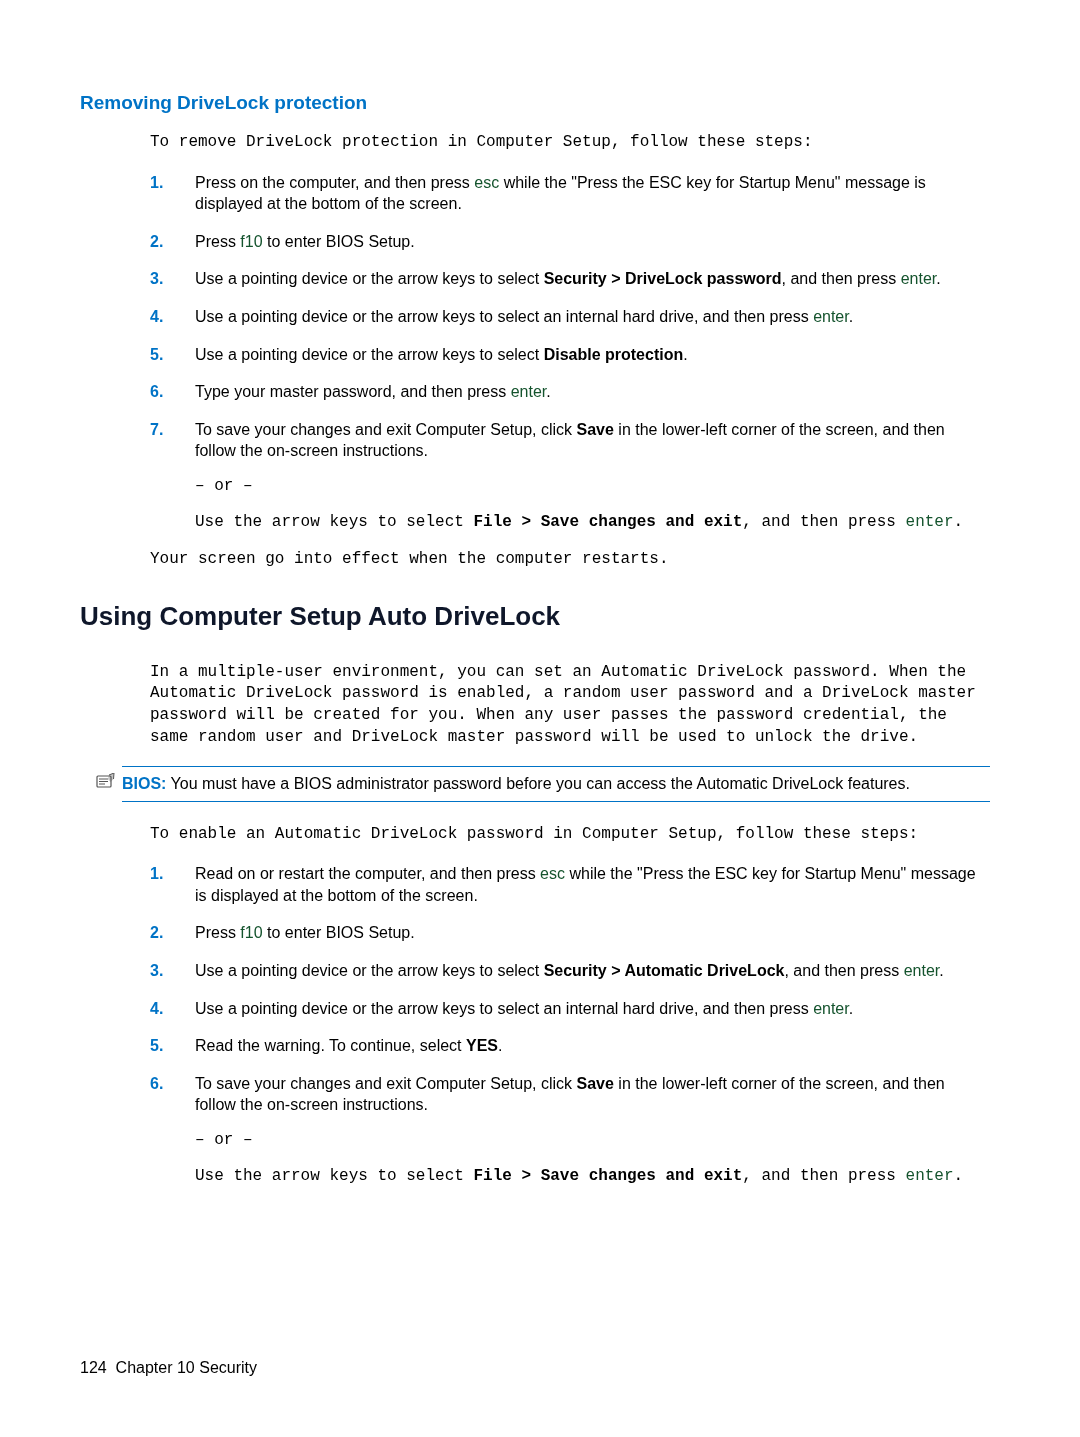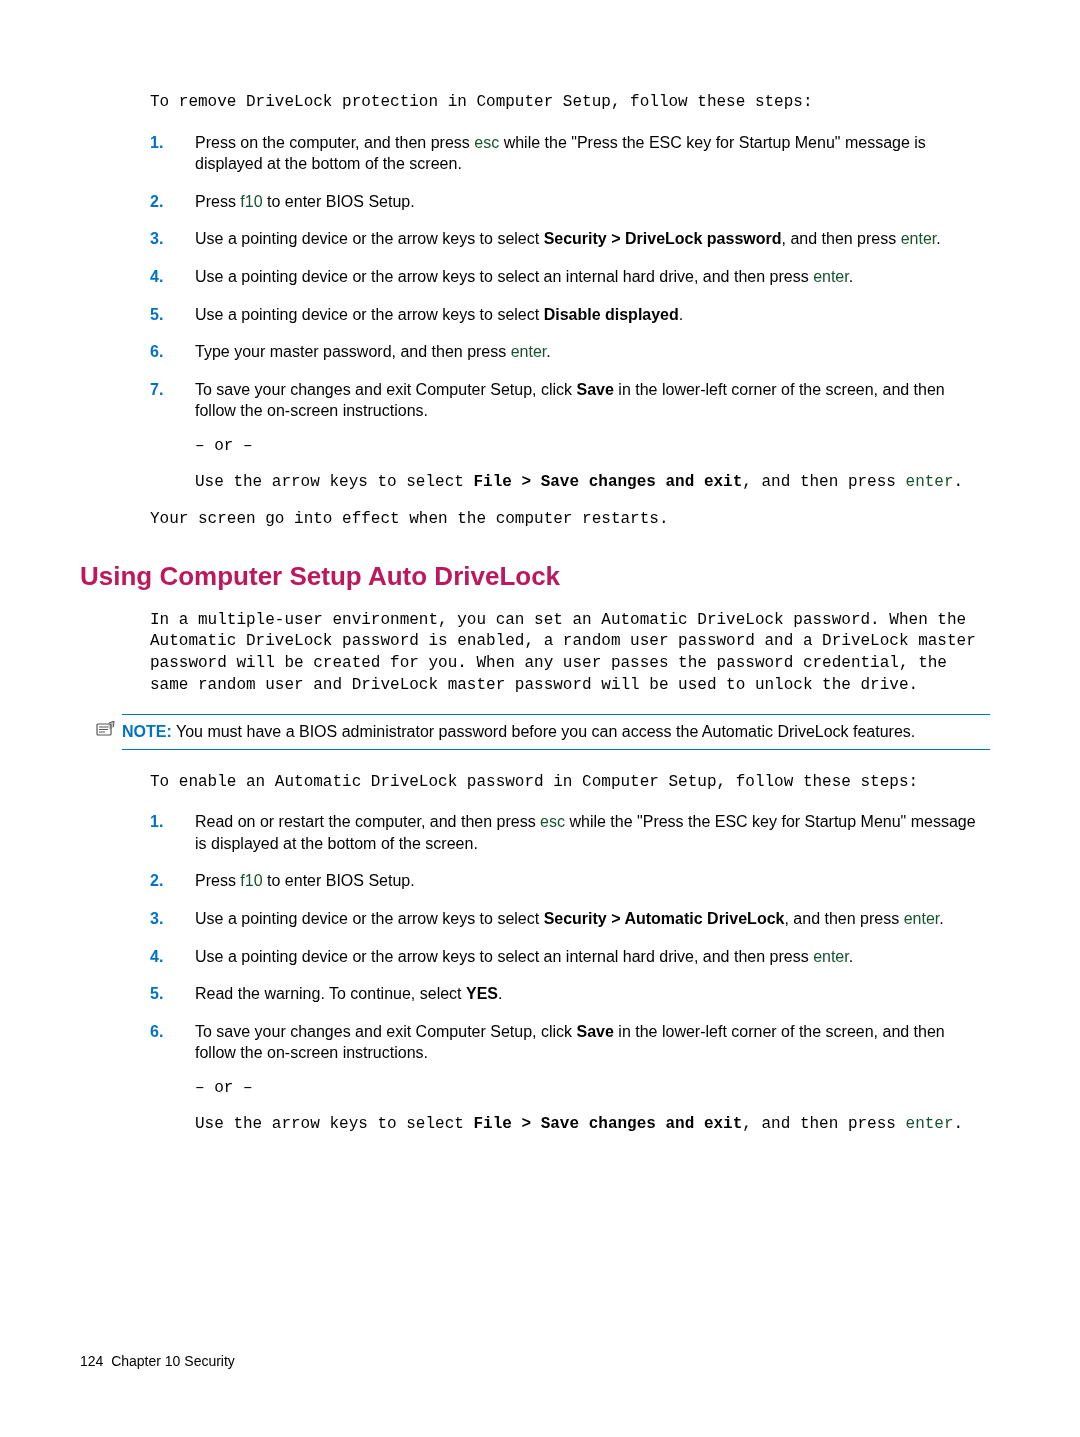--- a/index.html
+++ b/index.html
@@ -10,25 +10,25 @@
     padding: 92px 80px 60px 80px;
     position: relative;
   }
   .h3 {
     color: #0073c6;
     font-size: 19px;
     font-weight: bold;
     margin-bottom: 18px;
   }
   .h2 {
-    color: #be185d;
+    color: #0f172a;
     font-size: 26px;
     font-weight: bold;
     margin-top: 30px;
-    margin-bottom: 18px;
+    margin-bottom: 30px;
   }
   .body-indent {
     margin-left: 70px;
     margin-right: 10px;
   }
   .body-indent > p { font-size: 16px; line-height: 1.35; margin-bottom: 18px; font-family: Liberation Mono, monospace; }
   ol.steps { list-style: none; counter-reset: step; margin-left: 0; }
   ol.steps > li {
     position: relative;
     padding-left: 45px;
@@ -66,47 +66,48 @@
     position: absolute;
     left: -26px;
     top: 6px;
     width: 20px;
     height: 18px;
   }
   .note-icon svg { display: block; }
   .note-label { color: #0073c6; font-weight: bold; }
   .footer {
     position: absolute;
-    bottom: 68px;
+    bottom: 60px;
     left: 80px;
-    font-size: 14px;
+    font-size: 16px;
   }
 </style>
 </head>
 <body>
 
 <div class="page">
 
+  <div class="h3">Removing DriveLock protection</div>
   <div class="body-indent">
     <p>To remove DriveLock protection in Computer Setup, follow these steps:</p>
     <ol class="steps">
       <li>
         <span>Press on the computer, and then press </span><span class="key">esc</span><span> while the "Press the ESC key for Startup Menu" message is displayed at the bottom of the screen.</span>
       </li>
       <li>
         <span>Press </span><span class="key">f10</span><span> to enter BIOS Setup.</span>
       </li>
       <li>
         <span>Use a pointing device or the arrow keys to select </span><span class="bold">Security &gt; DriveLock password</span><span>, and then press </span><span class="key">enter</span><span>.</span>
       </li>
       <li>
         <span>Use a pointing device or the arrow keys to select an internal hard drive, and then press </span><span class="key">enter</span><span>.</span>
       </li>
       <li>
-        <span>Use a pointing device or the arrow keys to select </span><span class="bold">Disable displayed</span><span>.</span>
+        <span>Use a pointing device or the arrow keys to select </span><span class="bold">Disable protection</span><span>.</span>
       </li>
       <li>
         <span>Type your master password, and then press </span><span class="key">enter</span><span>.</span>
       </li>
       <li>
         <span>To save your changes and exit Computer Setup, click </span><span class="bold">Save</span><span> in the lower-left corner of the screen, and then follow the on-screen instructions.</span>
         <div class="sub">– or –</div>
         <div class="sub">
           <span>Use the arrow keys to select </span><span class="bold">File &gt; Save changes and exit</span><span>, and then press </span><span class="key">enter</span><span>.</span>
         </div>
@@ -123,21 +124,21 @@
     <span class="note-icon">
       <svg viewBox="0 0 20 18" width="20" height="18">
         <rect x="1" y="3" width="14" height="11" rx="1" fill="none" stroke="#555" stroke-width="1.2"></rect>
         <line x1="3" y1="6" x2="12" y2="6" stroke="#555" stroke-width="1"></line>
         <line x1="3" y1="8.5" x2="12" y2="8.5" stroke="#555" stroke-width="1"></line>
         <line x1="3" y1="11" x2="9" y2="11" stroke="#555" stroke-width="1"></line>
         <path d="M13 2 L18 0 L17.5 6 L14.5 9 L12 6 Z" fill="#555" opacity="0.35"></path>
         <path d="M13 2 L18 0 L17.5 6" fill="none" stroke="#555" stroke-width="1"></path>
       </svg>
     </span>
-    <span class="note-label">NOTE:</span><span>   You must have a BIOS administrator password before you can access the Automatic DriveLock features.</span>
+    <span class="note-label">BIOS:</span><span>   You must have a BIOS administrator password before you can access the Automatic DriveLock features.</span>
   </div>
 
   <div class="body-indent">
     <p>To enable an Automatic DriveLock password in Computer Setup, follow these steps:</p>
     <ol class="steps">
       <li>
         <span>Read on or restart the computer, and then press </span><span class="key">esc</span><span> while the "Press the ESC key for Startup Menu" message is displayed at the bottom of the screen.</span>
       </li>
       <li>
         <span>Press </span><span class="key">f10</span><span> to enter BIOS Setup.</span>

